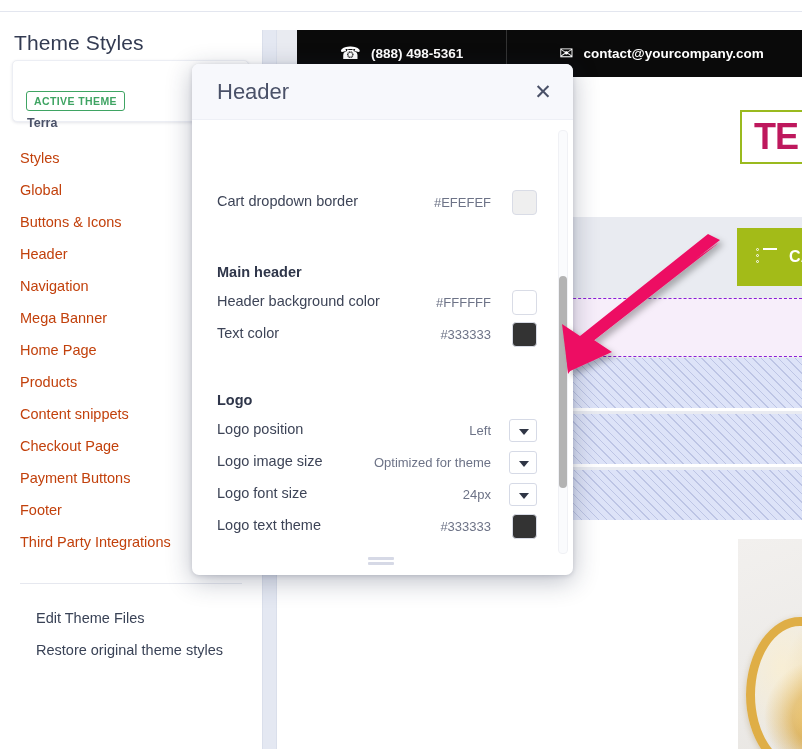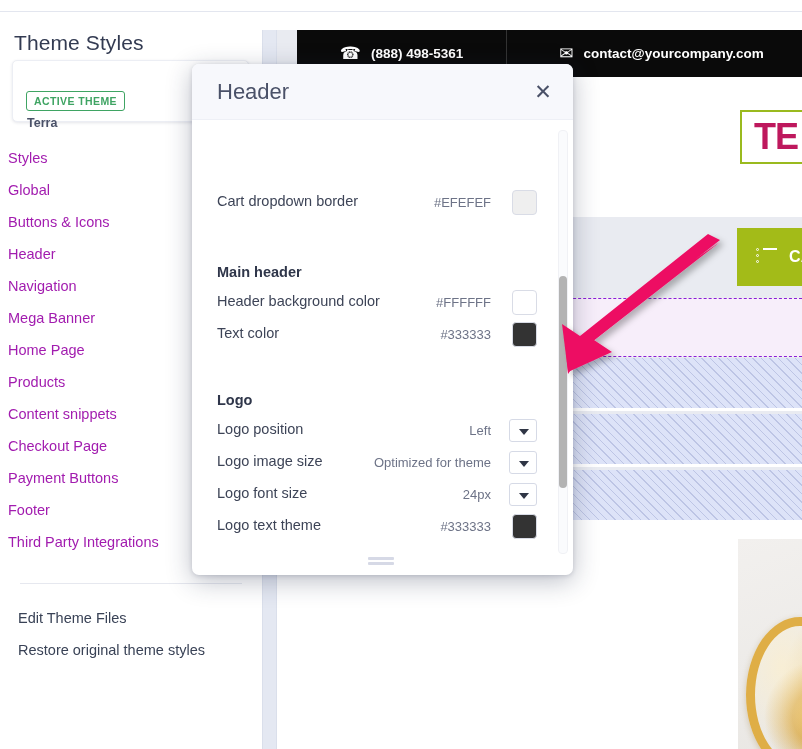--- a/index.html
+++ b/index.html
@@ -37,30 +37,30 @@
   }
   .active-badge {
     position: absolute; left: 13px; top: 30px;
     border: 1px solid #3fa463; color: #3fa463; border-radius: 3px;
     font-size: 10.5px; font-weight: bold; letter-spacing: .4px;
     padding: 3px 7px 3px 7px; background: #fff;
   }
 
   .nav-list { position: absolute; left: 0; top: 129px; width: 262px; }
   .nav-item {
-    display: block; padding: 0 0 0 8px; height: 32px; line-height: 32px;
-    font-size: 14.5px; color: #a21caf; text-decoration: none; cursor: pointer;
+    display: block; padding: 0 0 0 20px; height: 32px; line-height: 32px;
+    font-size: 14.5px; color: #c2410c; text-decoration: none; cursor: pointer;
   }
   .nav-divider {
     position: absolute; left: 20px; top: 570px; width: 222px; height: 1px;
     background: #e6e8ef;
   }
   .sub-list { position: absolute; left: 0; top: 589px; width: 262px; }
   .sub-item {
-    display: block; padding: 0 0 0 18px; height: 32px; line-height: 32px;
+    display: block; padding: 0 0 0 36px; height: 32px; line-height: 32px;
     font-size: 14.5px; color: #394256; text-decoration: none; cursor: pointer;
   }
 
   
   .v-divider {
     position: absolute; left: 262px; top: 30px; width: 15px; height: 719px;
     background: #e4e8f2;
     border-left: 1px solid #dadfeb; border-right: 1px solid #dadfeb;
   }
 

